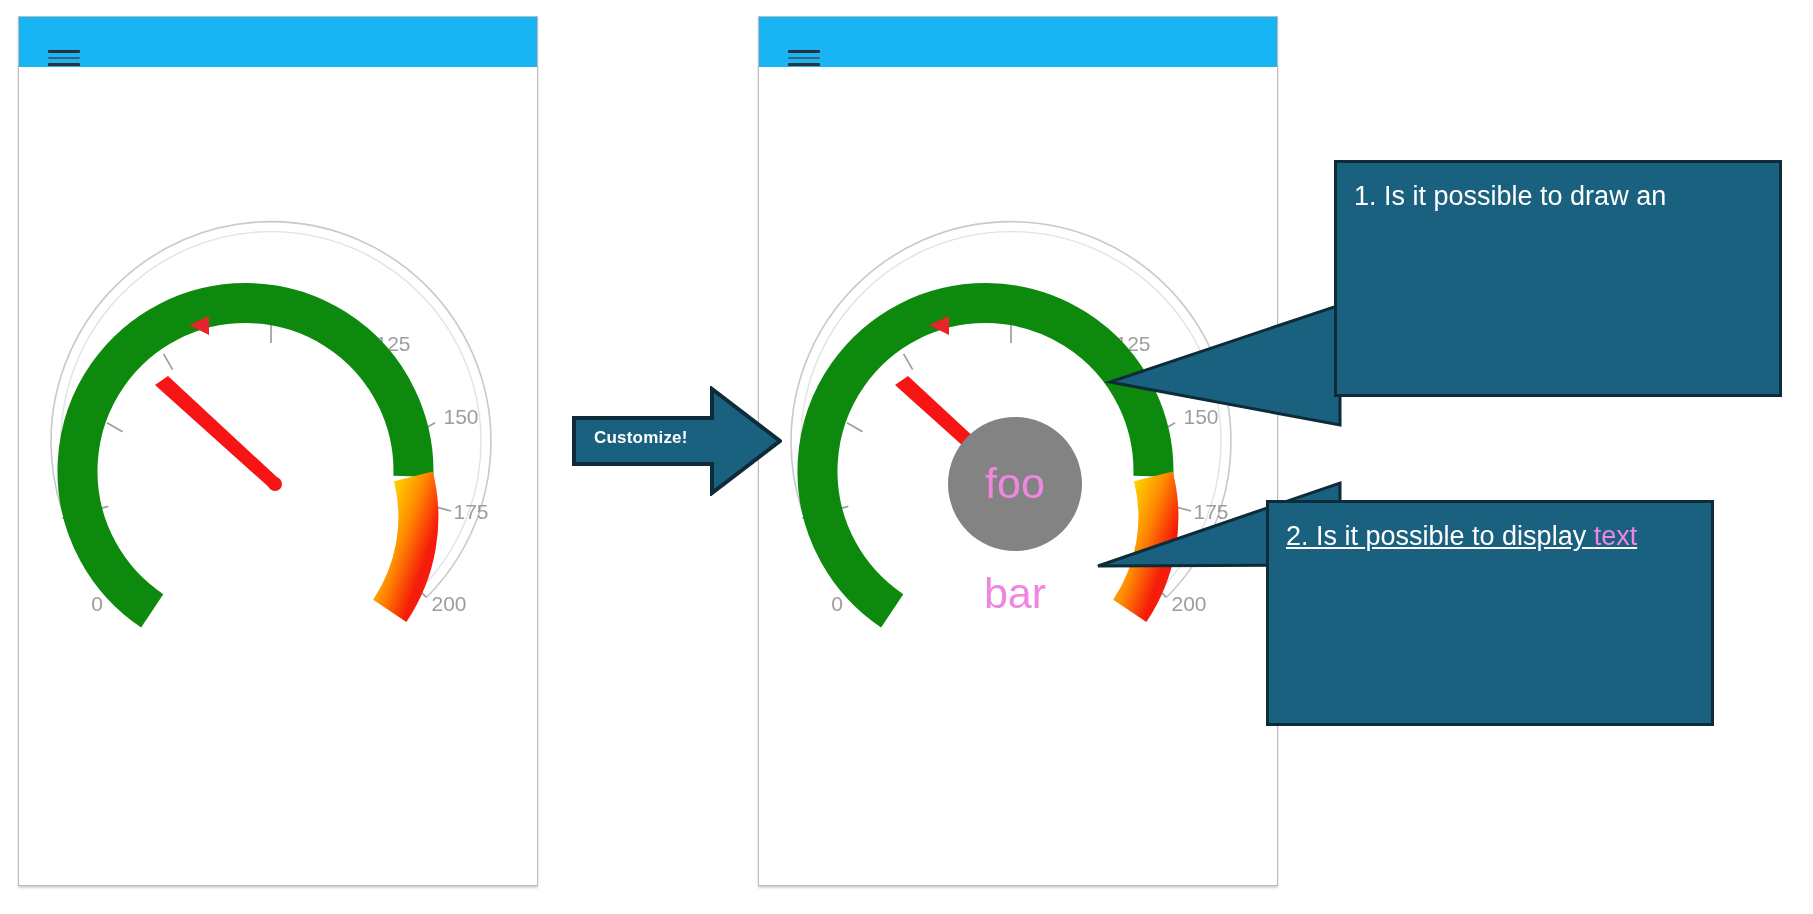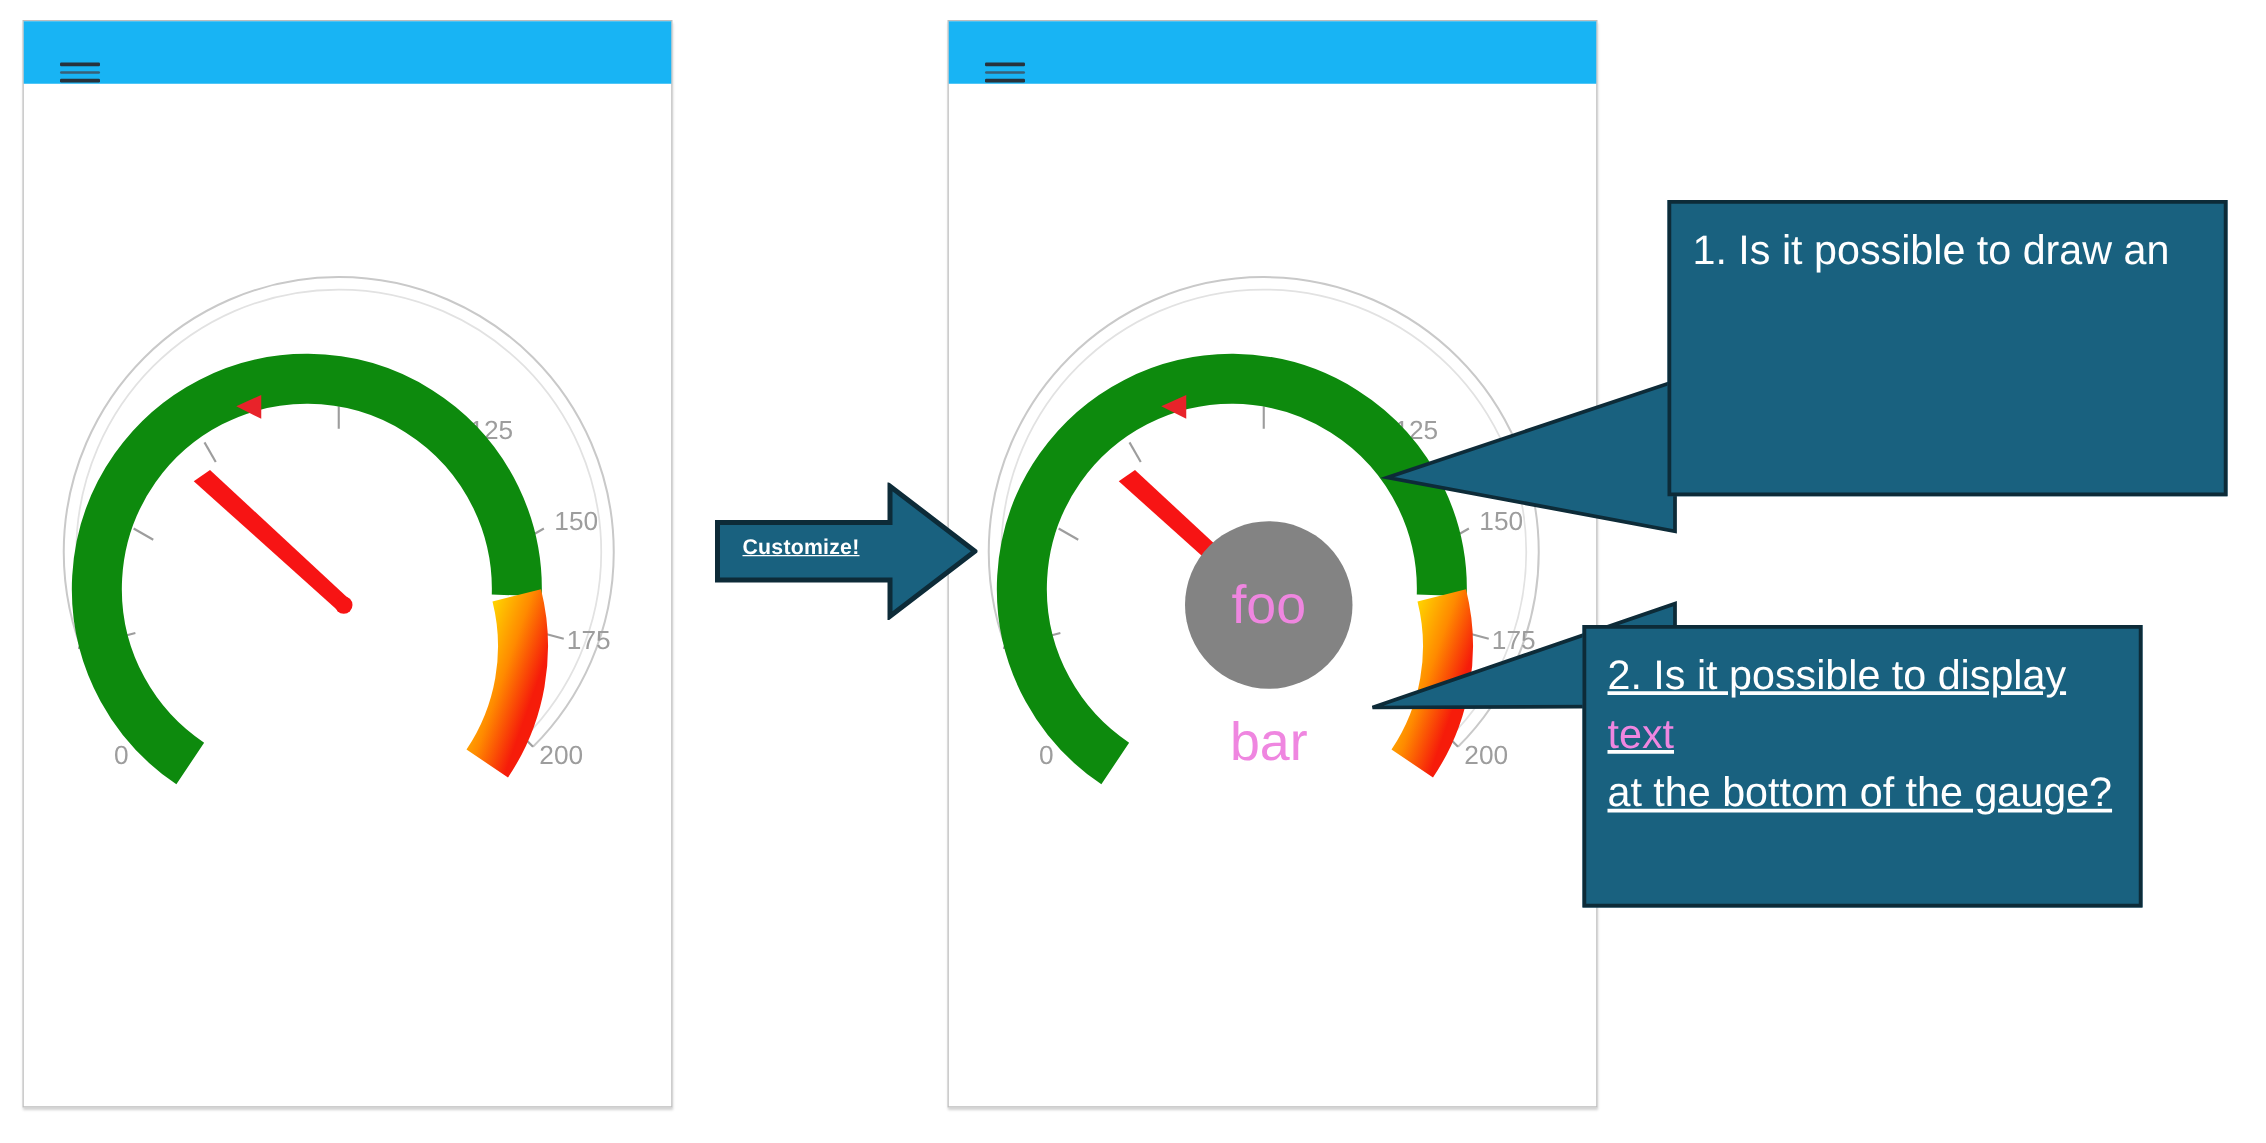--- a/index.html
+++ b/index.html
@@ -41,33 +41,32 @@
   .gauge svg{display:block;overflow:visible;}
 
   
   .arrow-wrap{position:absolute;left:572px;top:386px;width:210px;height:110px;}
   .arrow-label{
     position:absolute;left:22px;top:42px;width:130px;
     color:#ffffff;font-weight:bold;font-size:17px;
     font-family:"Liberation Sans", sans-serif;
     text-align:left;letter-spacing:.2px;
     pointer-events:none;
-    text-decoration:underline;
   }
 
   
   .callout{
     position:absolute;
     background:#19617f;
     border:3px solid #0d2b38;
     box-sizing:border-box;
     color:#ffffff;
   }
   .callout .ctext{
-    font-size:33px;line-height:1.42;
+    font-size:27px;line-height:1.42;
     padding:14px 17px 0 17px;
     font-family:"Liberation Sans", sans-serif;
   }
   .hl{color:#ef86e0;}
   .callout1{left:1334px;top:160px;width:448px;height:237px;}
   .callout2{left:1266px;top:500px;width:448px;height:226px;text-decoration:underline;}
 
   .tail{position:absolute;pointer-events:none;}
 </style>
 </head>
@@ -213,17 +212,16 @@
       <div>1. Is it possible to draw an</div>
     </div>
   </div>
 
   <svg class="tail" style="left:1090px;top:470px;width:260px;height:110px;">
     <polygon points="250,13 250,95 8,96" fill="#19617f" stroke="#0d2b38" stroke-width="3"></polygon>
   </svg>
   <div class="callout callout2">
     <div class="ctext">
       <div><span>2. Is it possible to display </span><span class="hl">text</span></div>
-      <div>at the bottom of the gauge?</div>
     </div>
   </div>
 
 </div>
 
 </body></html>

